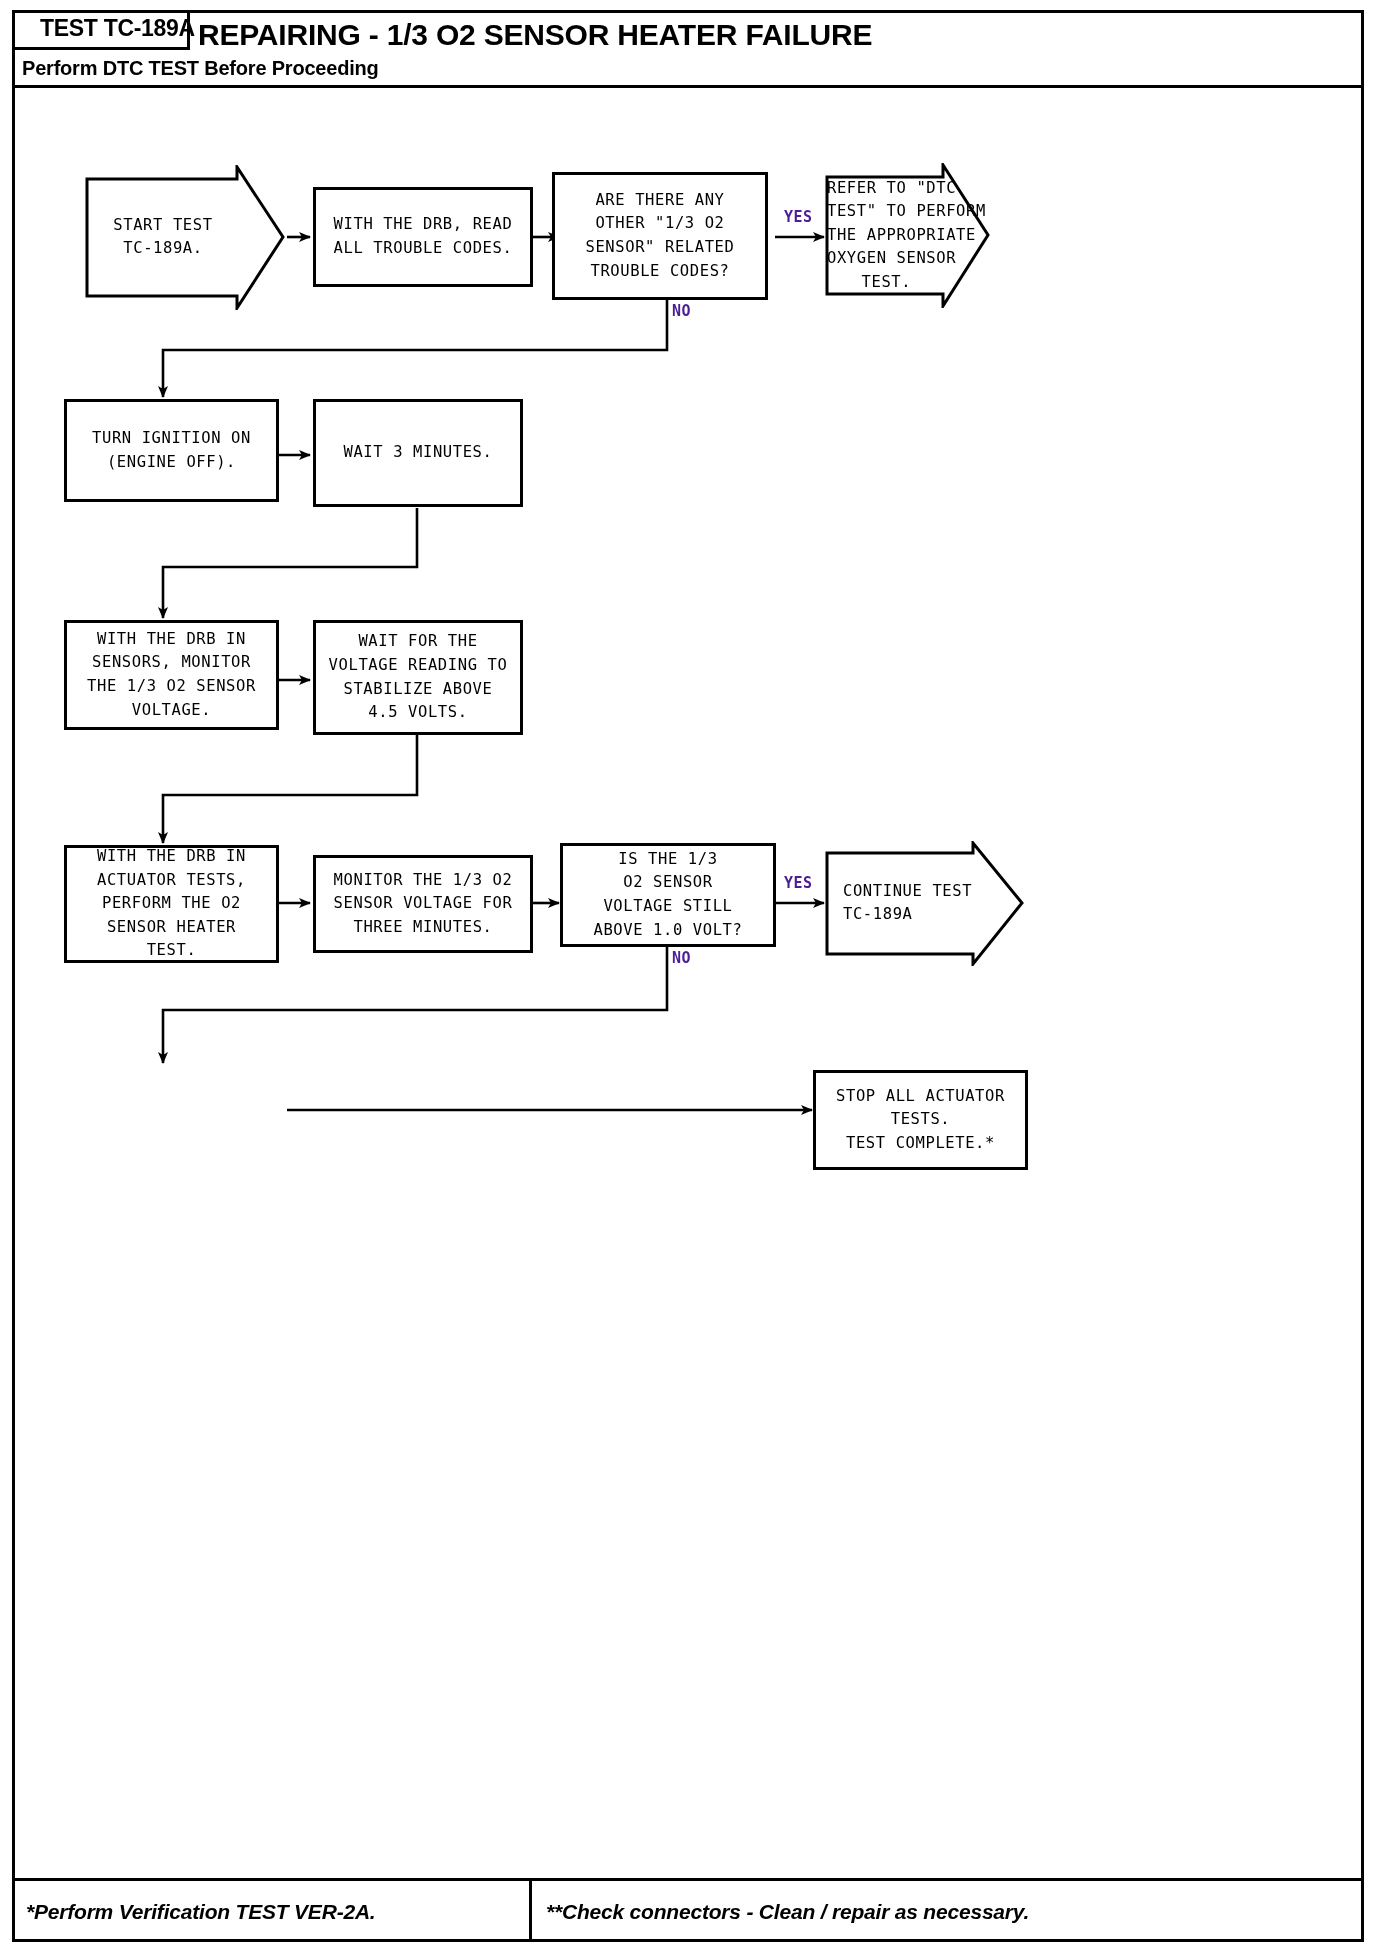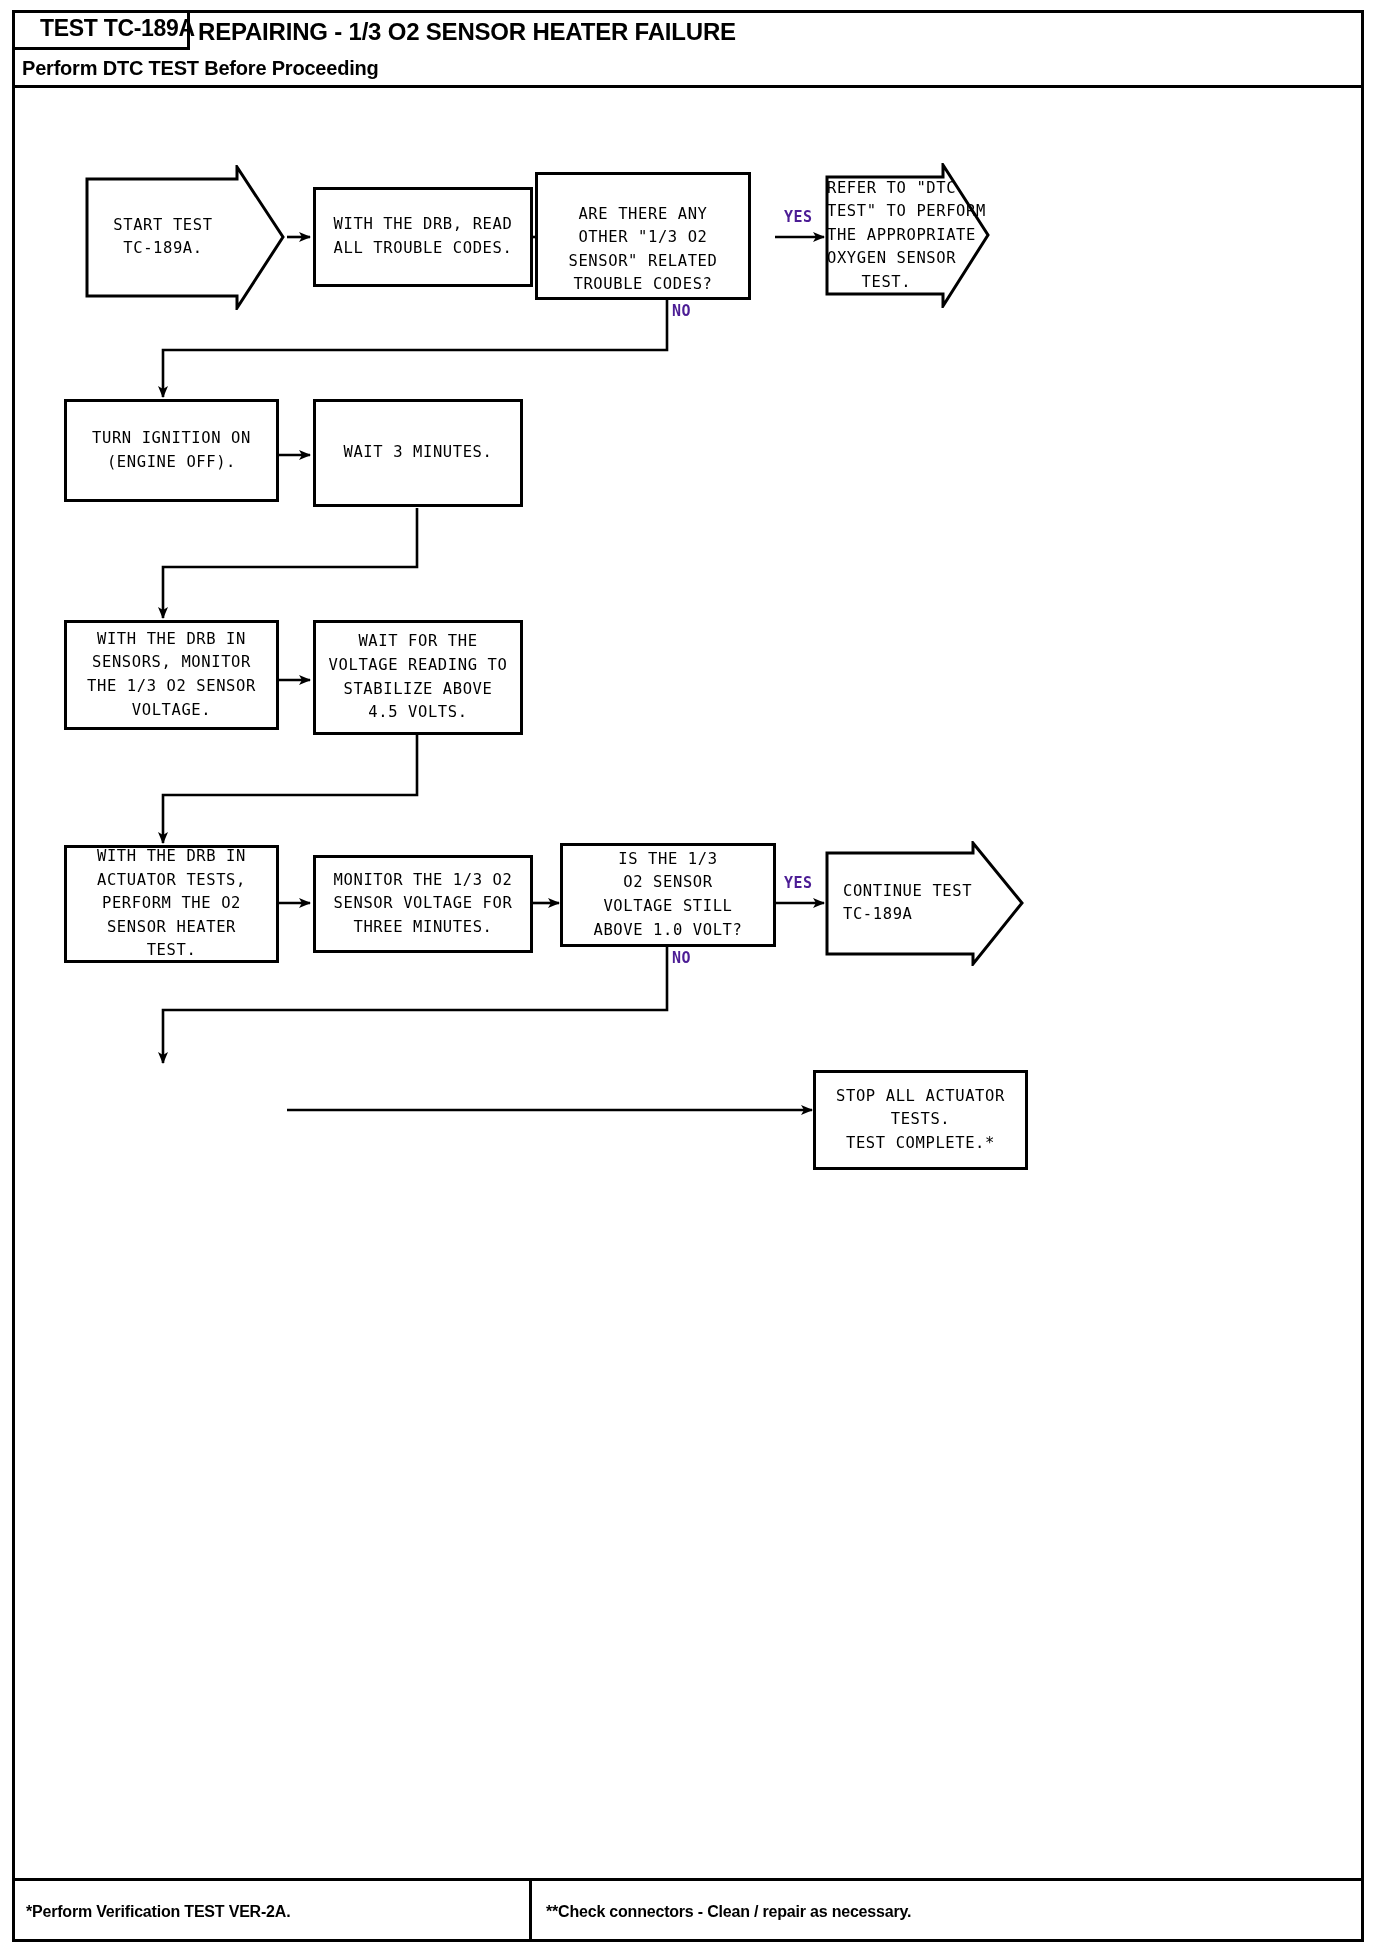--- a/index.html
+++ b/index.html
@@ -54,21 +54,21 @@
     font-size: 23px;
     font-weight: bold;
     letter-spacing: -0.3px;
     white-space: nowrap;
     margin-left: 19px;
   }
   .header-title {
     position: absolute;
     left: 198px;
     top: 18px;
-    font-size: 24px;
+    font-size: 30px;
     font-weight: bold;
     letter-spacing: -0.2px;
     white-space: nowrap;
   }
   .header-sub {
     position: absolute;
     left: 22px;
     top: 57px;
     font-size: 20px;
     font-weight: bold;
@@ -95,22 +95,23 @@
     width: 520px;
     border-right: 3px solid #000;
     box-sizing: border-box;
     padding-left: 14px;
   }
   .footer-right {
     flex: 1;
     padding-left: 14px;
   }
   .footer-text {
-    font-size: 16px;
-    font-weight: bold;
+    font-size: 21px;
+    font-weight: bold;
+    font-style: italic;
     letter-spacing: -0.2px;
     white-space: nowrap;
   }
   
   #flow {
     position: absolute;
     left: 0;
     top: 0;
     width: 1376px;
     height: 1954px;
@@ -211,21 +212,21 @@
     </svg>
     <div class="node-text">START TEST
 TC-189A.</div>
   </div>
 
   <div class="node-box" style="left:313px; top:187px; width:220px; height:100px;">
     <div class="node-text">WITH THE DRB, READ
 ALL TROUBLE CODES.</div>
   </div>
 
-  <div class="node-box" style="left:535px; top:172px; width:216px; height:128px;align-items:flex-end;">
+  <div class="node-box" style="left:552px; top:172px; width:216px; height:128px;">
     <div class="node-text">ARE THERE ANY
 OTHER "1/3 O2
 SENSOR" RELATED
 TROUBLE CODES?</div>
   </div>
 
   <div class="arrow-node" style="left:825px; top:163px; width:165px; height:145px;">
     <svg viewBox="0 0 165 145" width="165" height="145" style="position:absolute;left:0;top:0;">
       <polygon points="2,14 118,14 118,2 163,72 118,143 118,131 2,131" fill="#fff" stroke="#000" stroke-width="3"></polygon>
     </svg>

